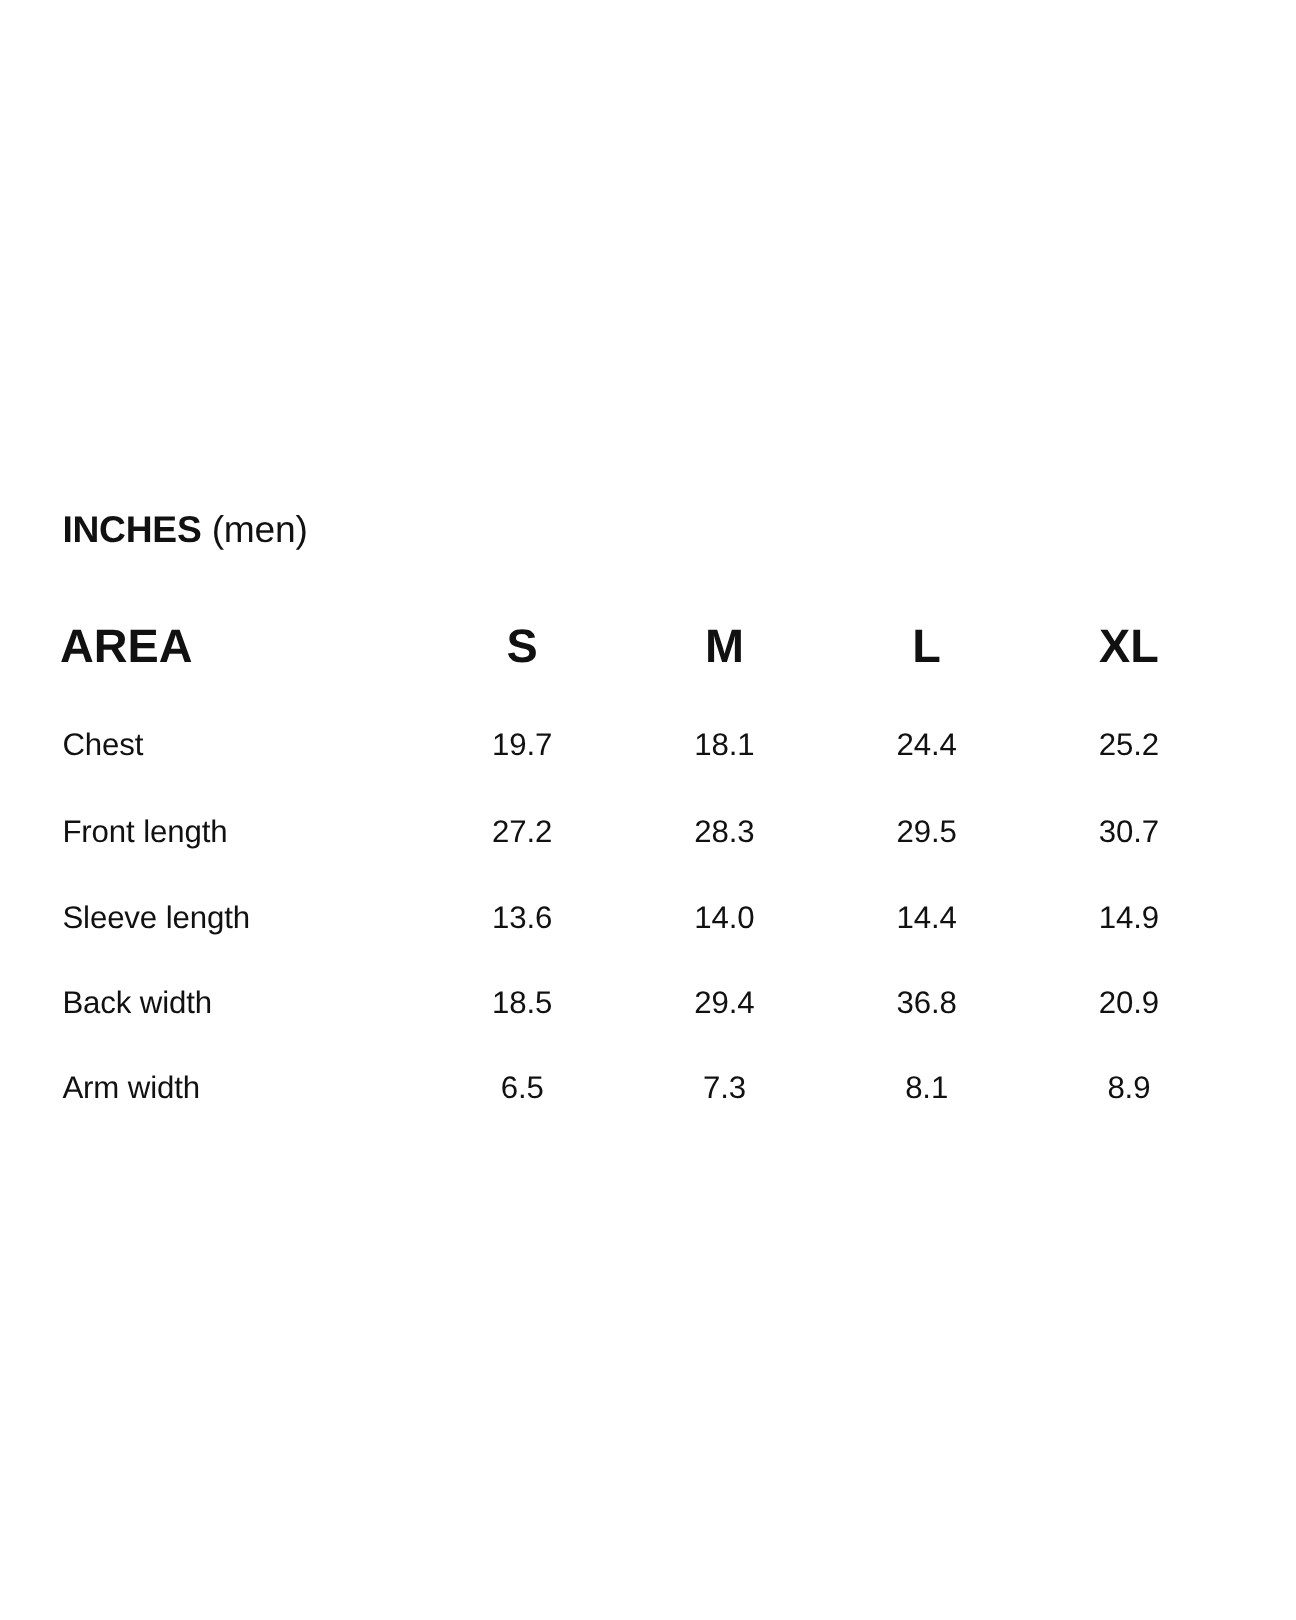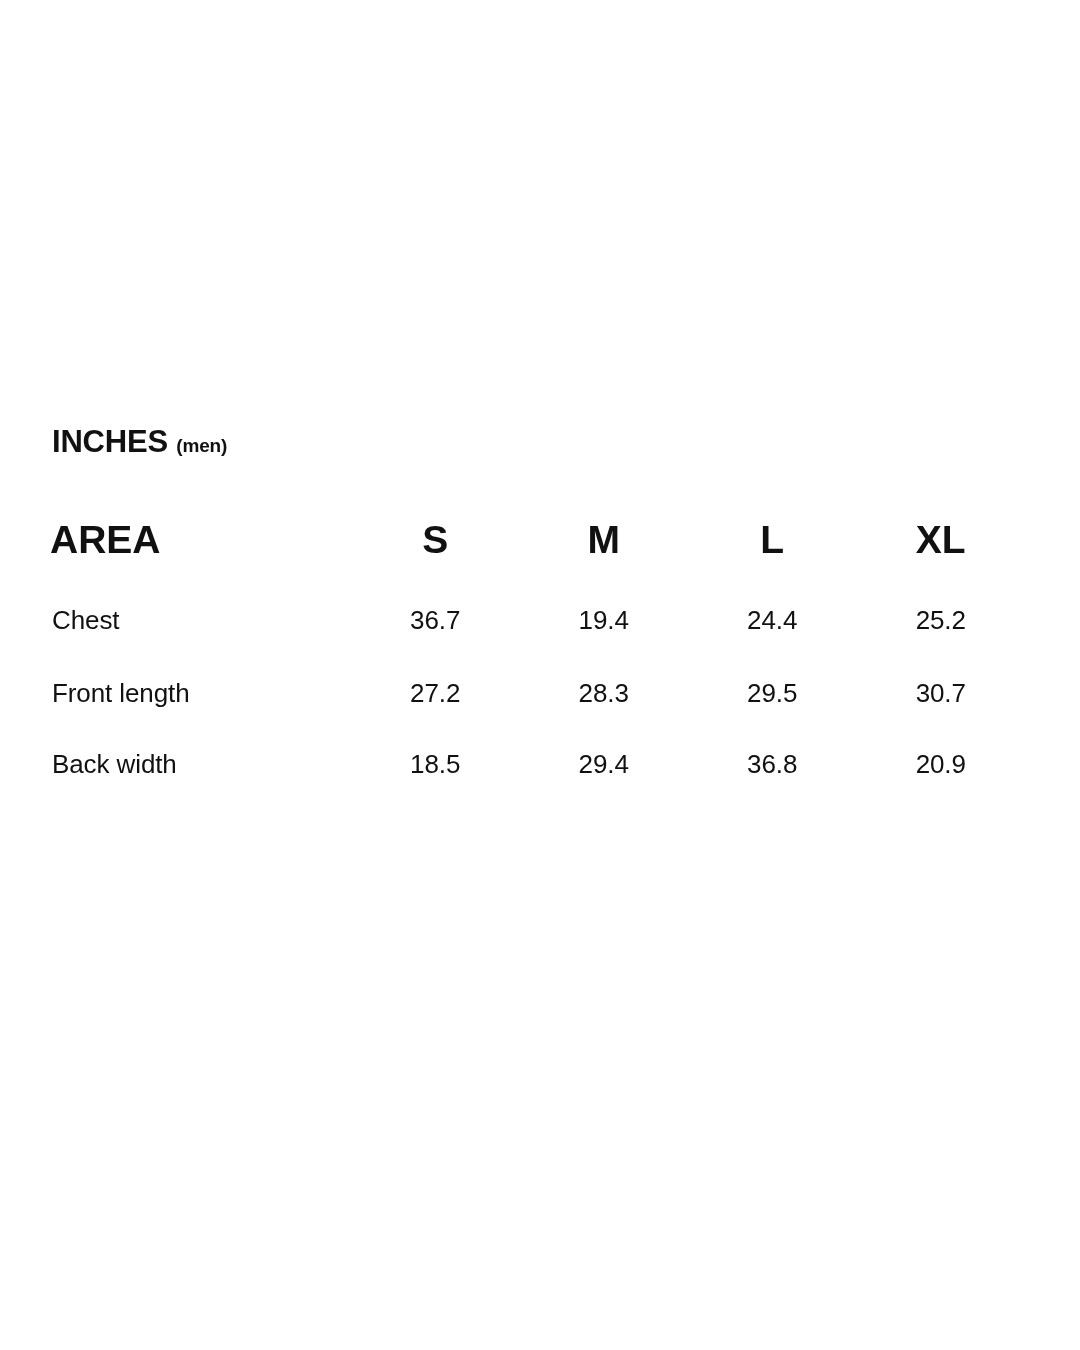--- a/index.html
+++ b/index.html
@@ -30,22 +30,22 @@
     font-size: 31px;
     font-weight: 700;
     letter-spacing: -0.2px;
     margin: 0 0 38px 2px;
     white-space: nowrap;
   }
   .chart-title .unit {
     font-weight: 700;
   }
   .chart-title .audience {
-    font-weight: 700;
-    font-size: 19px;
+    font-weight: 400;
+    font-size: 31px;
   }
   table.size-table {
     border-collapse: collapse;
     width: 975px;
     table-layout: fixed;
   }
   table.size-table th,
   table.size-table td {
     padding: 0;
     border: none;
@@ -99,36 +99,50 @@
           <th class="col-area">AREA</th>
           <th class="col-size">S</th>
           <th class="col-size">M</th>
           <th class="col-size">L</th>
           <th class="col-size">XL</th>
         </tr>
       </thead>
       <tbody>
         <tr>
           <td class="col-label">Chest</td>
-          <td class="col-size">36.7</td>
-          <td class="col-size">19.4</td>
+          <td class="col-size">19.7</td>
+          <td class="col-size">18.1</td>
           <td class="col-size">24.4</td>
           <td class="col-size">25.2</td>
         </tr>
         <tr>
           <td class="col-label">Front length</td>
           <td class="col-size">27.2</td>
           <td class="col-size">28.3</td>
           <td class="col-size">29.5</td>
           <td class="col-size">30.7</td>
         </tr>
         <tr>
+          <td class="col-label">Sleeve length</td>
+          <td class="col-size">13.6</td>
+          <td class="col-size">14.0</td>
+          <td class="col-size">14.4</td>
+          <td class="col-size">14.9</td>
+        </tr>
+        <tr>
           <td class="col-label">Back width</td>
           <td class="col-size">18.5</td>
           <td class="col-size">29.4</td>
           <td class="col-size">36.8</td>
           <td class="col-size">20.9</td>
+        </tr>
+        <tr>
+          <td class="col-label">Arm width</td>
+          <td class="col-size">6.5</td>
+          <td class="col-size">7.3</td>
+          <td class="col-size">8.1</td>
+          <td class="col-size">8.9</td>
         </tr>
       </tbody>
     </table>
 
   </section>
 </div>
 
 </body></html>

